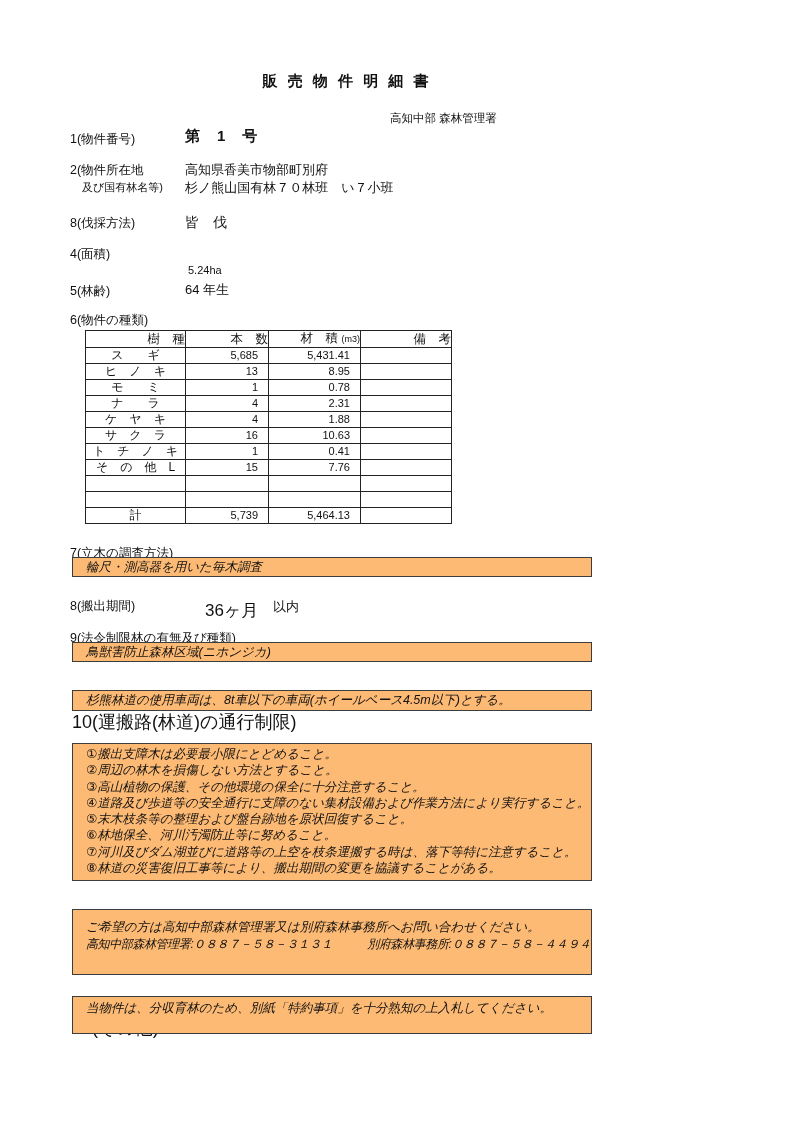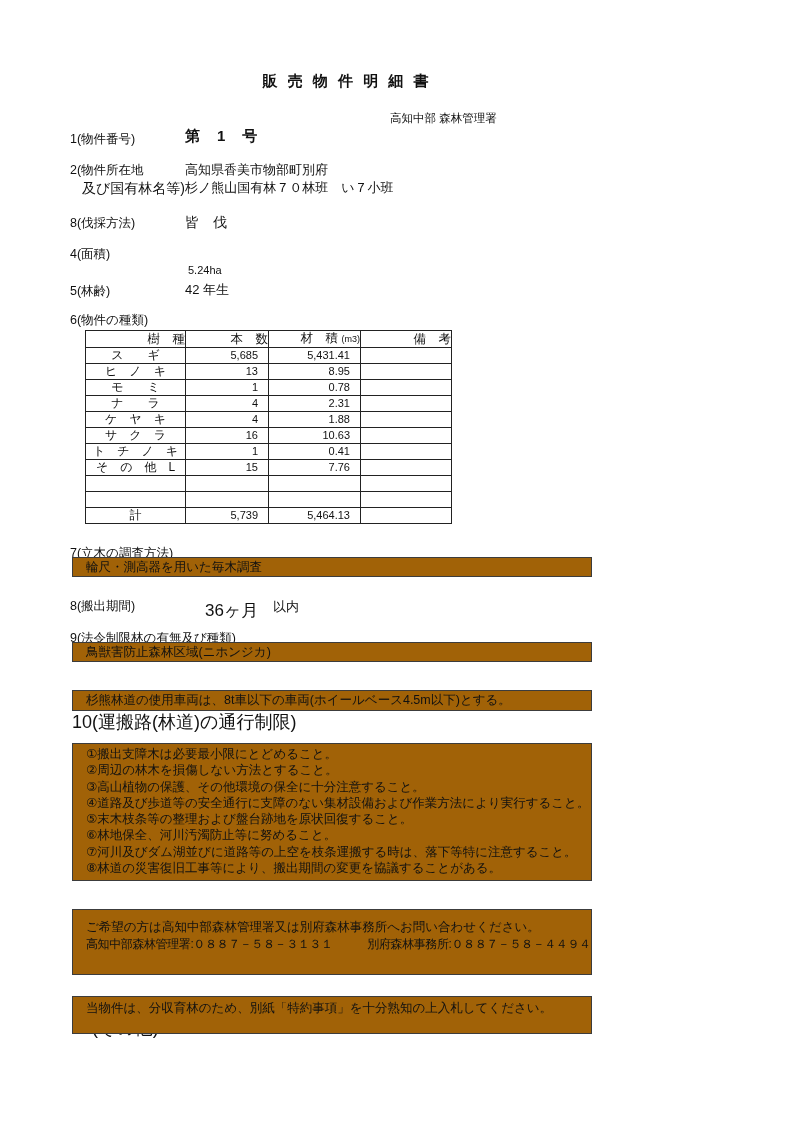--- a/index.html
+++ b/index.html
@@ -14,21 +14,21 @@
   }
   .abs{position:absolute;white-space:nowrap;}
   .doc-title{
     top:72px;left:0;width:694px;
     text-align:center;
     font-size:15px;font-weight:bold;letter-spacing:3px;
   }
   .agency{top:111px;left:390px;font-size:11.5px;}
   .label{left:70px;font-size:12.5px;}
   .label-2d{left:72px;font-size:18px;margin-top:32px;}
-  .label-indent{left:82px;font-size:14px;text-align:right;}
+  .label-indent{left:82px;font-size:11px;text-align:right;}
   .value{left:185px;font-size:13px;}
   .value-sm{left:188px;font-size:11px;}
   .prop-no{font-size:15px;font-weight:bold;letter-spacing:1px;}
 
   table.species{
     position:absolute;top:330px;left:85px;
     border-collapse:collapse;table-layout:fixed;
     width:366px;
   }
   table.species th,table.species td{
@@ -40,21 +40,22 @@
   table.species th{font-size:12.5px;text-align:right;}
   table.species td.c-name{font-size:12px;text-align:center;}
   table.species td.c-num{font-size:11px;text-align:right;padding-right:10px;}
   table.species td.c-note{font-size:11px;}
   .unit{font-size:9px;}
   .col-name{width:100px;}.col-count{width:83px;}.col-vol{width:92px;}.col-note{width:91px;}
 
   .box{
     position:absolute;left:72px;width:518px;
     border:1.5px solid #3c3c3c;
-    background:#a16207;
+    background:#fdba74;
+    font-style:italic;
   }
   .box-line{padding-left:13px;font-size:12.5px;white-space:nowrap;overflow:hidden;}
   .lh17{line-height:17px;}
   .notes .box-line{line-height:16.3px;}
   .phone-line{font-size:12px;letter-spacing:-0.4px;}
 </style>
 </head>
 <body>
 
 <div class="page">
@@ -70,21 +71,21 @@
   <div class="abs value" style="top:161px">高知県香美市物部町別府</div>
   <div class="abs value" style="top:179px">杉ノ熊山国有林７０林班　い７小班</div>
 
   <div class="abs label" style="top:215px">8(伐採方法)</div>
   <div class="abs value" style="top:214px;font-size:14px">皆　伐</div>
 
   <div class="abs label" style="top:246px">4(面積)</div>
   <div class="abs value-sm" style="top:264px">5.24ha</div>
 
   <div class="abs label" style="top:283px">5(林齢)</div>
-  <div class="abs value" style="top:281px">42 年生</div>
+  <div class="abs value" style="top:281px">64 年生</div>
 
   <div class="abs label" style="top:312px">6(物件の種類)</div>
   <table class="species">
     <colgroup>
         <col class="col-name">
         <col class="col-count">
         <col class="col-vol">
         <col class="col-note">
       </colgroup>
     <tbody>

